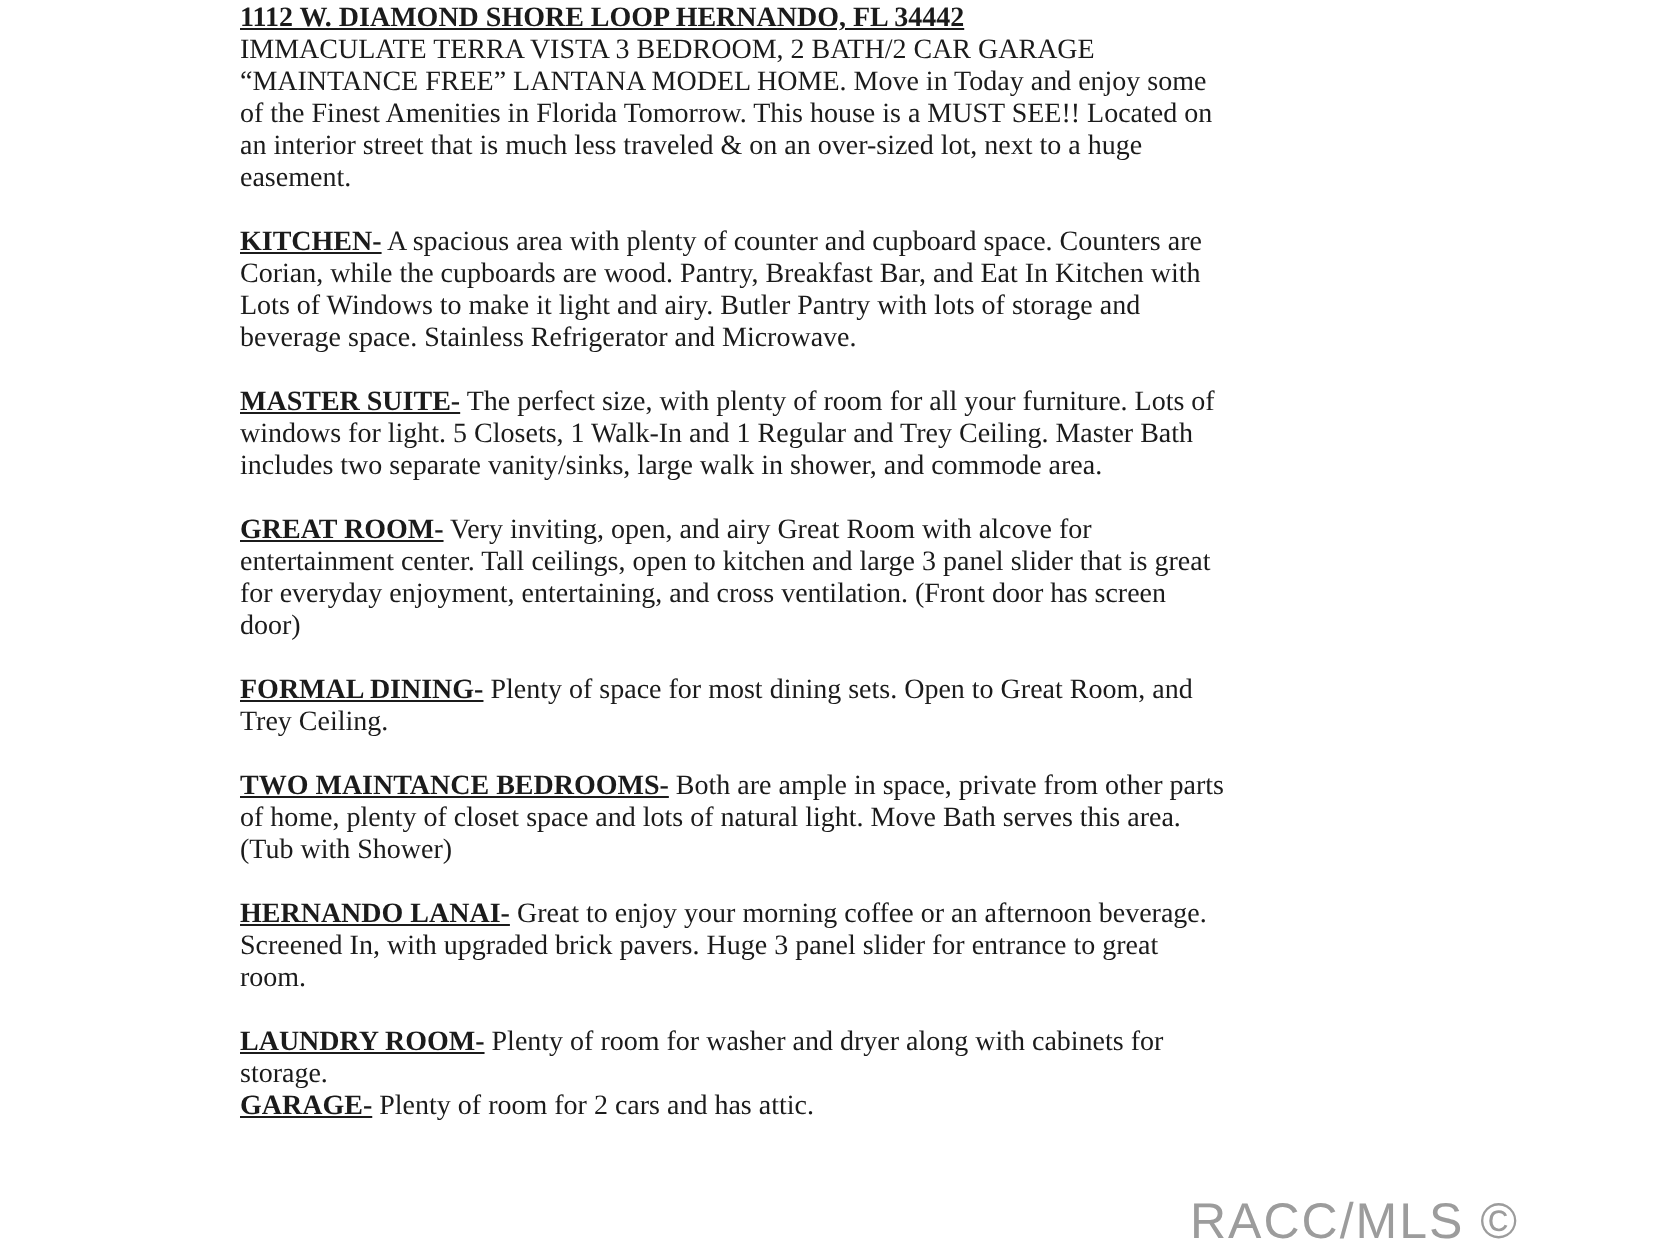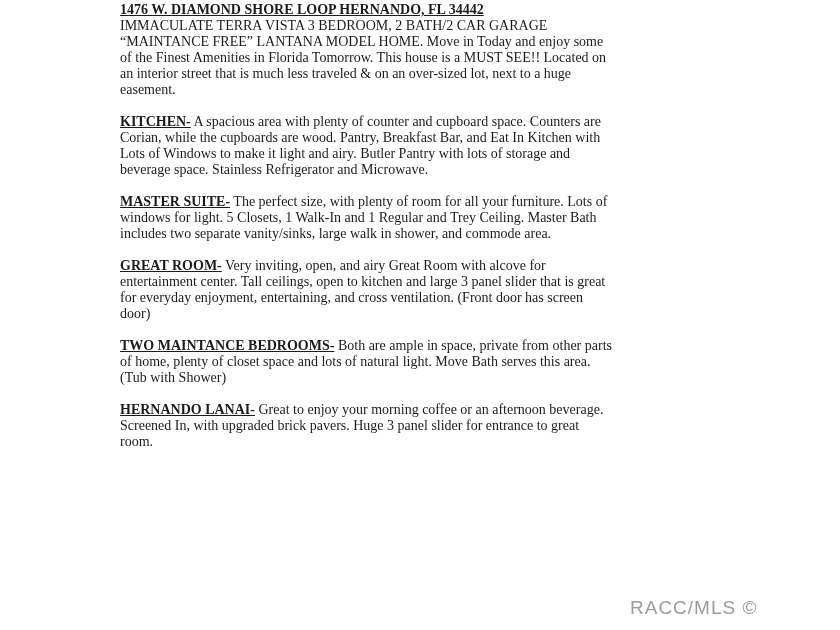--- a/index.html
+++ b/index.html
@@ -29,46 +29,51 @@
   }
   .nogap {
     margin: 0;
   }
   .head {
     font-weight: bold;
     text-decoration: underline;
   }
   .watermark {
     position: absolute;
-    left: 630px;
+    left: 595px;
     top: 597px;
     font-family: "Liberation Sans", "DejaVu Sans", sans-serif;
-    font-size: 19px;
+    font-size: 25px;
     letter-spacing: 1px;
     color: #9c9c9c;
   }
 </style>
 </head>
 <body>
 
 <div class="doc">
 
   <div class="para">
-    <div class="head">1476 W. DIAMOND SHORE LOOP HERNANDO, FL 34442</div>
+    <div class="head">1112 W. DIAMOND SHORE LOOP HERNANDO, FL 34442</div>
     <div>IMMACULATE TERRA VISTA 3 BEDROOM, 2 BATH/2 CAR GARAGE “MAINTANCE FREE” LANTANA MODEL HOME. Move in Today and enjoy some of the Finest Amenities in Florida Tomorrow. This house is a MUST SEE!! Located on an interior street that is much less traveled &amp; on an over-sized lot, next to a huge easement.</div>
   </div>
 
   <p class="para"><span class="head">KITCHEN-</span><span> A spacious area with plenty of counter and cupboard space. Counters are Corian, while the cupboards are wood. Pantry, Breakfast Bar, and Eat In Kitchen with Lots of Windows to make it light and airy. Butler Pantry with lots of storage and beverage space. Stainless Refrigerator and Microwave.</span></p>
 
   <p class="para"><span class="head">MASTER SUITE-</span><span> The perfect size, with plenty of room for all your furniture. Lots of windows for light. 5 Closets, 1 Walk-In and 1 Regular and Trey Ceiling. Master Bath includes two separate vanity/sinks, large walk in shower, and commode area.</span></p>
 
   <p class="para"><span class="head">GREAT ROOM-</span><span> Very inviting, open, and airy Great Room with alcove for entertainment center. Tall ceilings, open to kitchen and large 3 panel slider that is great for everyday enjoyment, entertaining, and cross ventilation. (Front door has screen door)</span></p>
 
+  <p class="para"><span class="head">FORMAL DINING-</span><span> Plenty of space for most dining sets. Open to Great Room, and Trey Ceiling.</span></p>
 
   <p class="para"><span class="head">TWO MAINTANCE BEDROOMS-</span><span> Both are ample in space, private from other parts of home, plenty of closet space and lots of natural light. Move Bath serves this area. (Tub with Shower)</span></p>
 
   <p class="para"><span class="head">HERNANDO LANAI-</span><span> Great to enjoy your morning coffee or an afternoon beverage. Screened In, with upgraded brick pavers. Huge 3 panel slider for entrance to great room.</span></p>
 
+  <div class="para">
+    <p class="nogap"><span class="head">LAUNDRY ROOM-</span><span> Plenty of room for washer and dryer along with cabinets for storage.</span></p>
+    <p class="nogap"><span class="head">GARAGE-</span><span> Plenty of room for 2 cars and has attic.</span></p>
+  </div>
 
 
 </div>
 
 <div class="watermark">RACC/MLS ©</div>
 
 </body></html>

